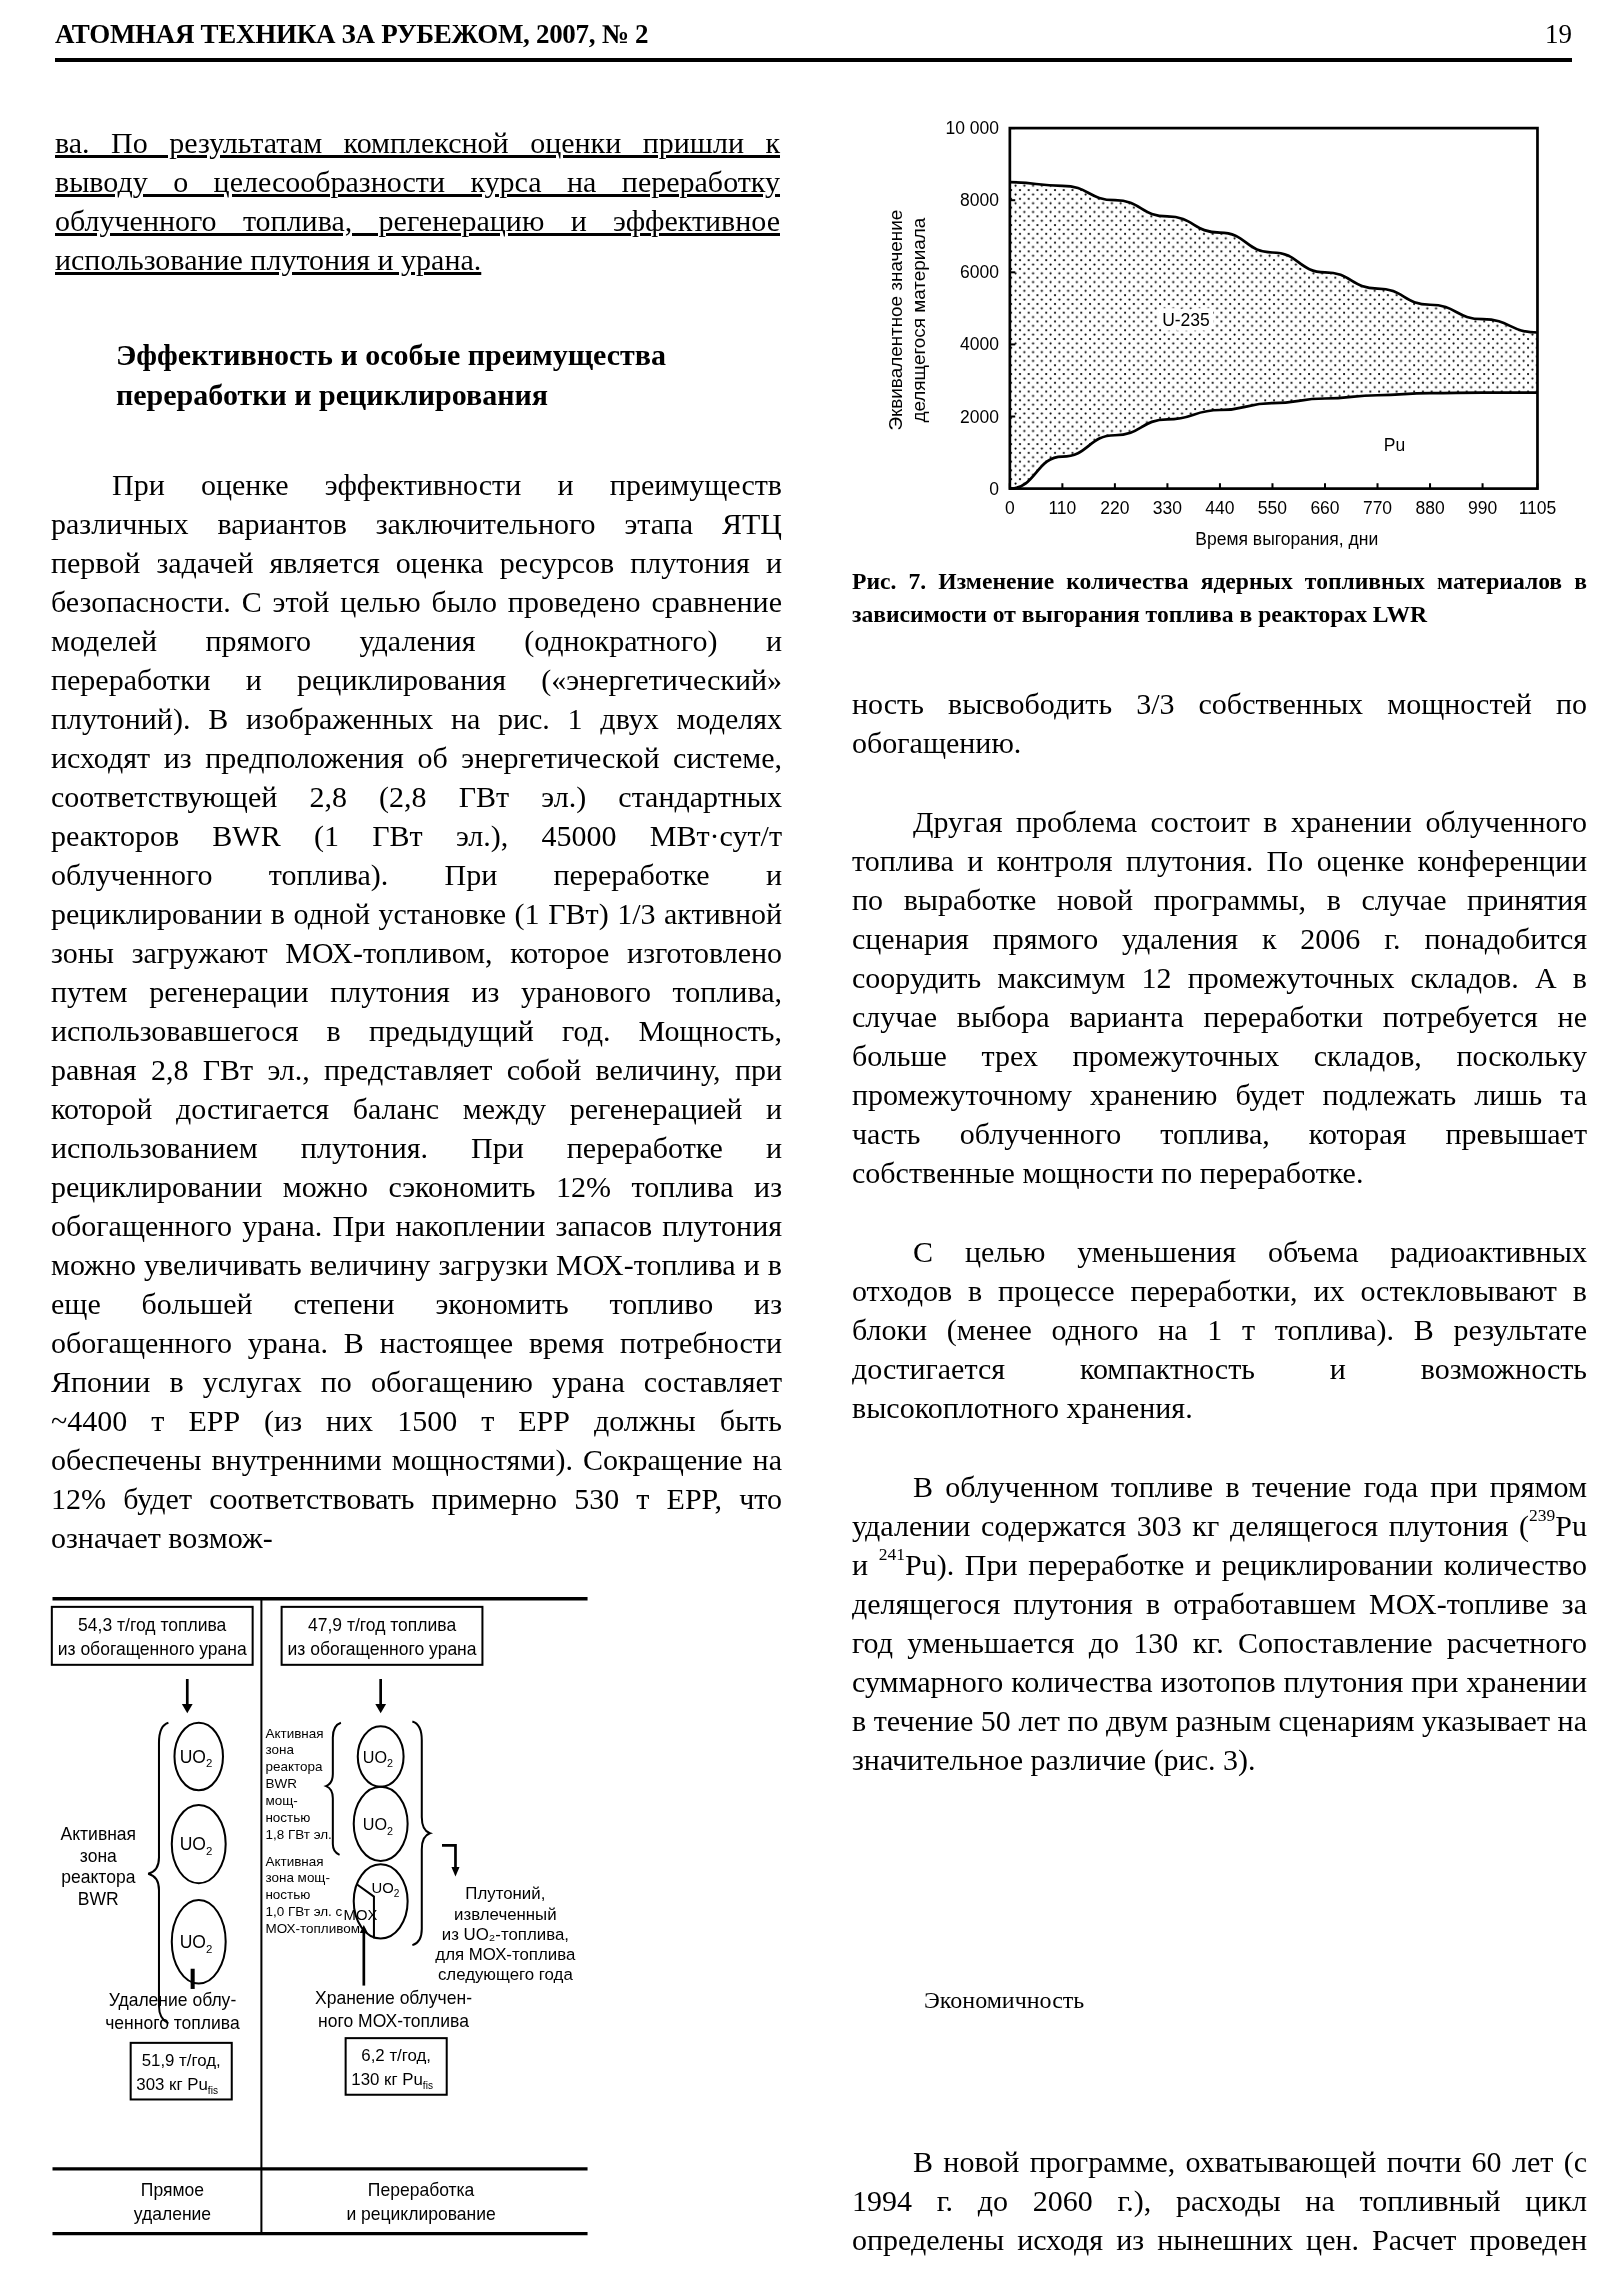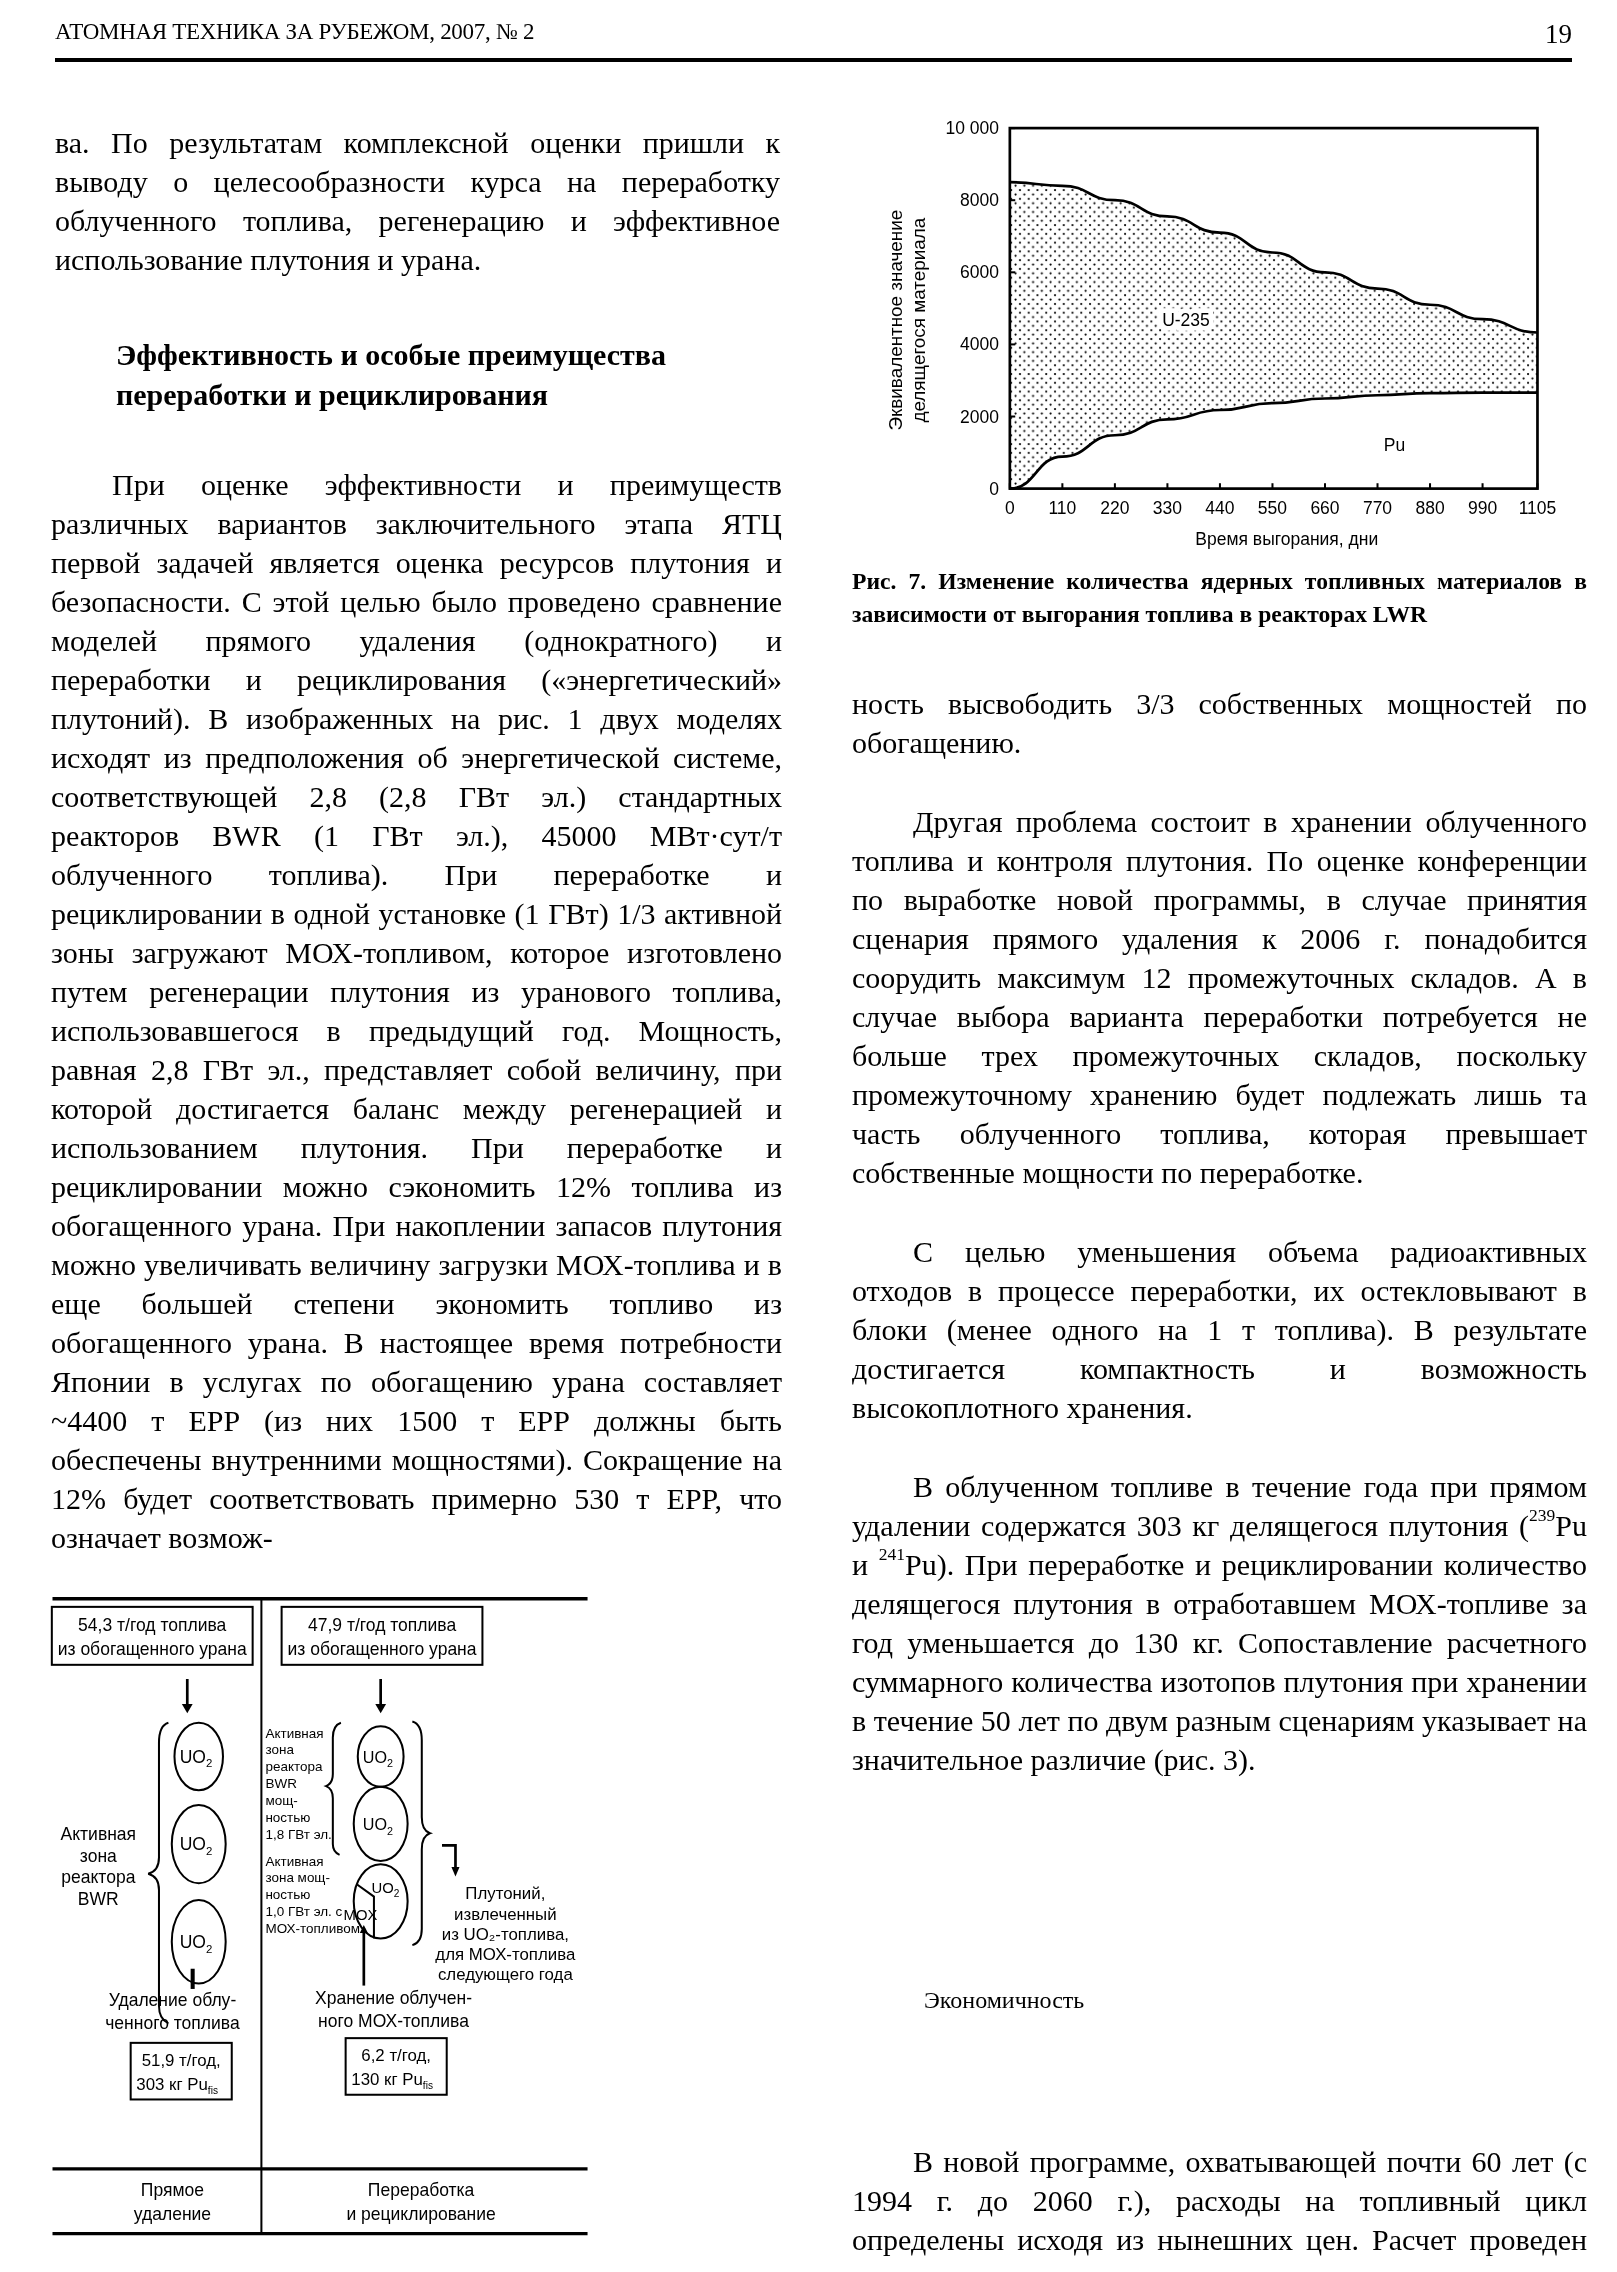--- a/index.html
+++ b/index.html
@@ -1,26 +1,26 @@
 <!DOCTYPE html>
 <html style="font-size:10.8px"><head>
 <meta charset="utf-8">
 <style>
   html, body { margin: 0; padding: 0; background: #ffffff; }
   body { width: 1618px; height: 2273px; position: relative; overflow: hidden; color: #000;
          font-family: "Liberation Serif", "DejaVu Serif", serif; }
   .running-head { position: absolute; left: 55px; top: 19px; width: 1517px; height: 42px; }
-  .running-head .title { position: absolute; left: 0; top: 0; font-size: 23px; letter-spacing: -0.3px; }
+  .running-head .title { position: absolute; left: 0; top: 0; font-size: 27px; letter-spacing: -0.3px; font-weight: bold; }
   .running-head .pageno { position: absolute; right: 0; top: 0; font-size: 27px; text-align: right; }
   .running-head .rule { position: absolute; left: 0; right: 0; top: 39px; height: 4px; background: #000; }
 
   .col { position: absolute; font-size: 30px; line-height: 39px; text-align: justify; }
   .col p { margin: 0; }
   .col .indent { text-indent: 61px; margin-top: 40px; }
-  .left-col { left: 107px; width: 674px; }
+  .left-col { left: 107px; width: 674px; text-decoration: underline; }
   .left-top { top: 123px; }
   .left-head { top: 335px; left: 116px; width: 661px; font-weight: bold; font-size: 30px; line-height: 40px; text-align: left; }
   .left-body { top: 425px; left: 51px; width: 731px; }
   .right-body { left: 852px; width: 735px; }
   .sup { font-size: 17.5px; vertical-align: 15px; line-height: 0; }
 
   .caption { position: absolute; font-weight: bold; font-size: 23.6px; line-height: 33px; text-align: justify; }
   .caption2 { left: 852px; top: 565px; width: 735px; }
 
   .econ-head { position: absolute; left: 924px; top: 1987px; font-weight: normal; font-size: 24px; }

